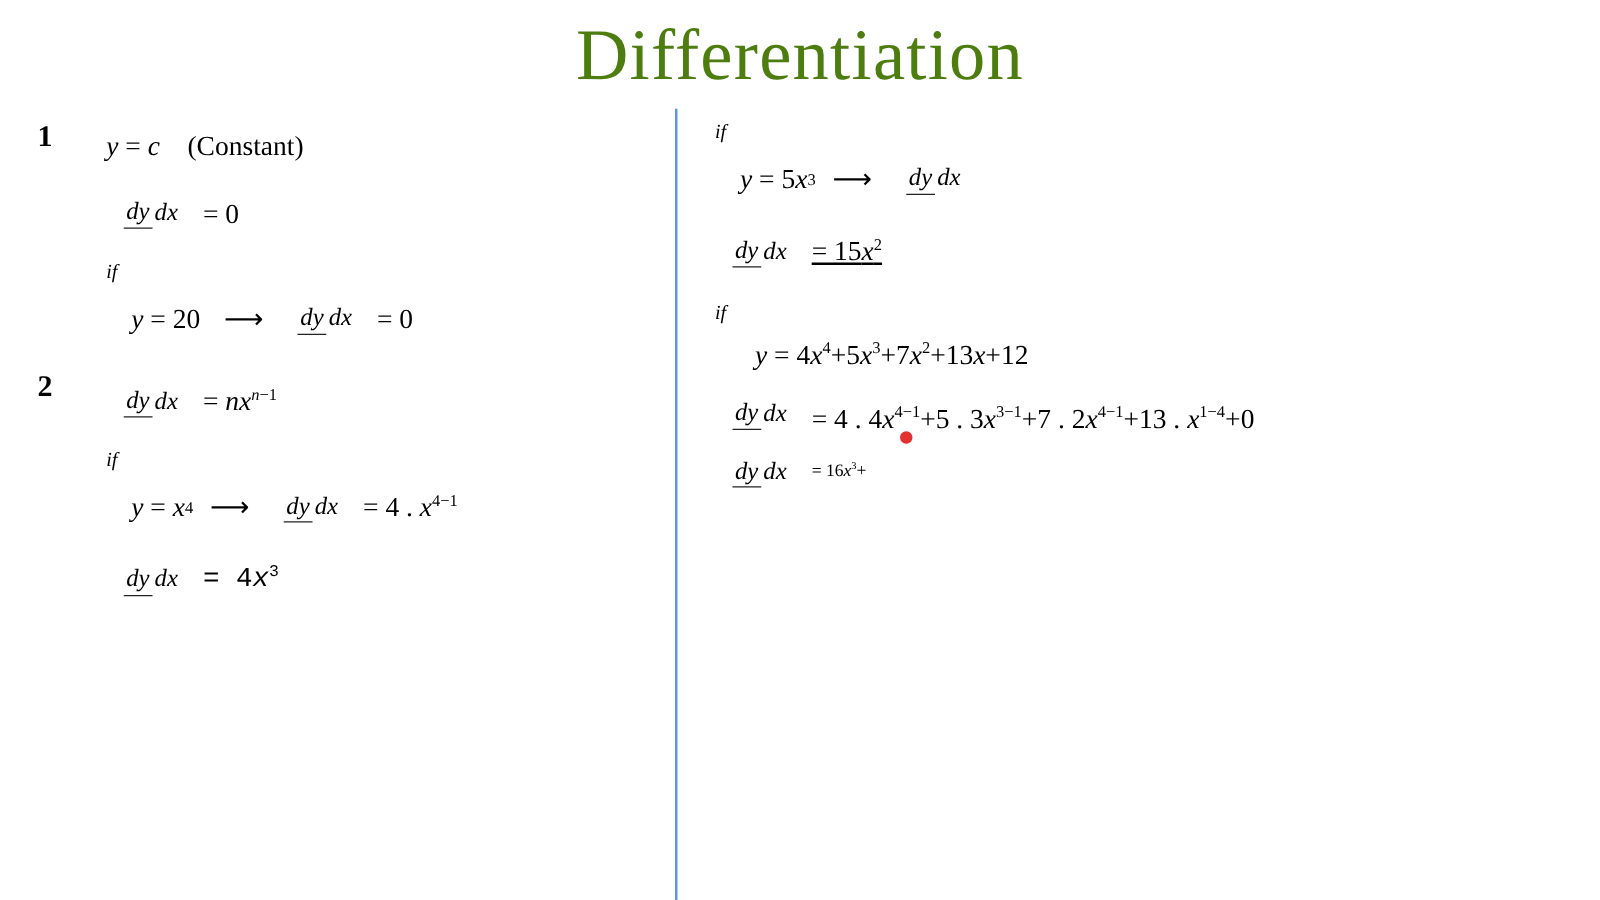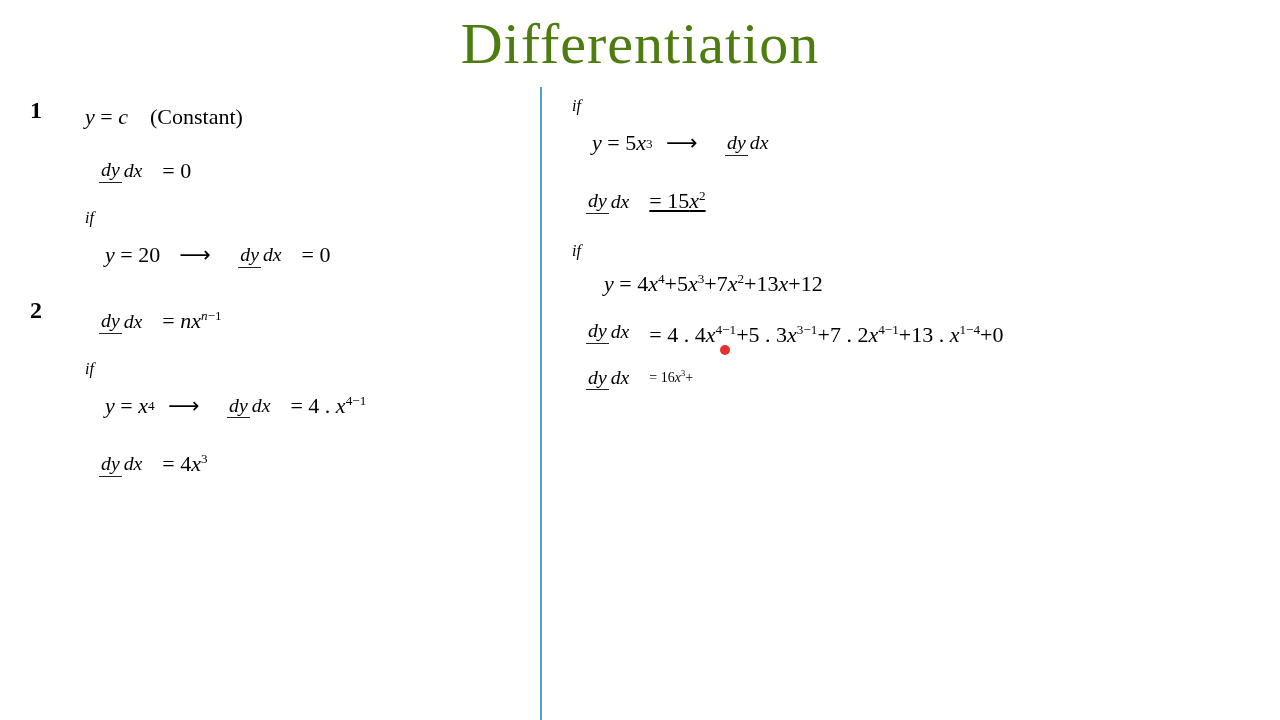--- a/index.html
+++ b/index.html
@@ -164,21 +164,21 @@
             <span class="den"><i>dx</i></span>
           </span>
           <span style="margin-left:4px;">= 4 . <i>x</i><sup>4−1</sup></span>
         </div>
 
         <div class="math-line-frac">
           <span class="frac">
             <span class="num"><i>dy</i></span>
             <span class="den"><i>dx</i></span>
           </span>
-          <span style="margin-left:4px;">= 4<i>x</i><sup>3</sup></span>
+          <span style="margin-left:4px;font-family:Liberation Mono, monospace;">= 4<i>x</i><sup>3</sup></span>
         </div>
       </div>
     </div>
 
   </div>
 
   <div class="divider"></div>
 
   <div class="right-panel">
 

